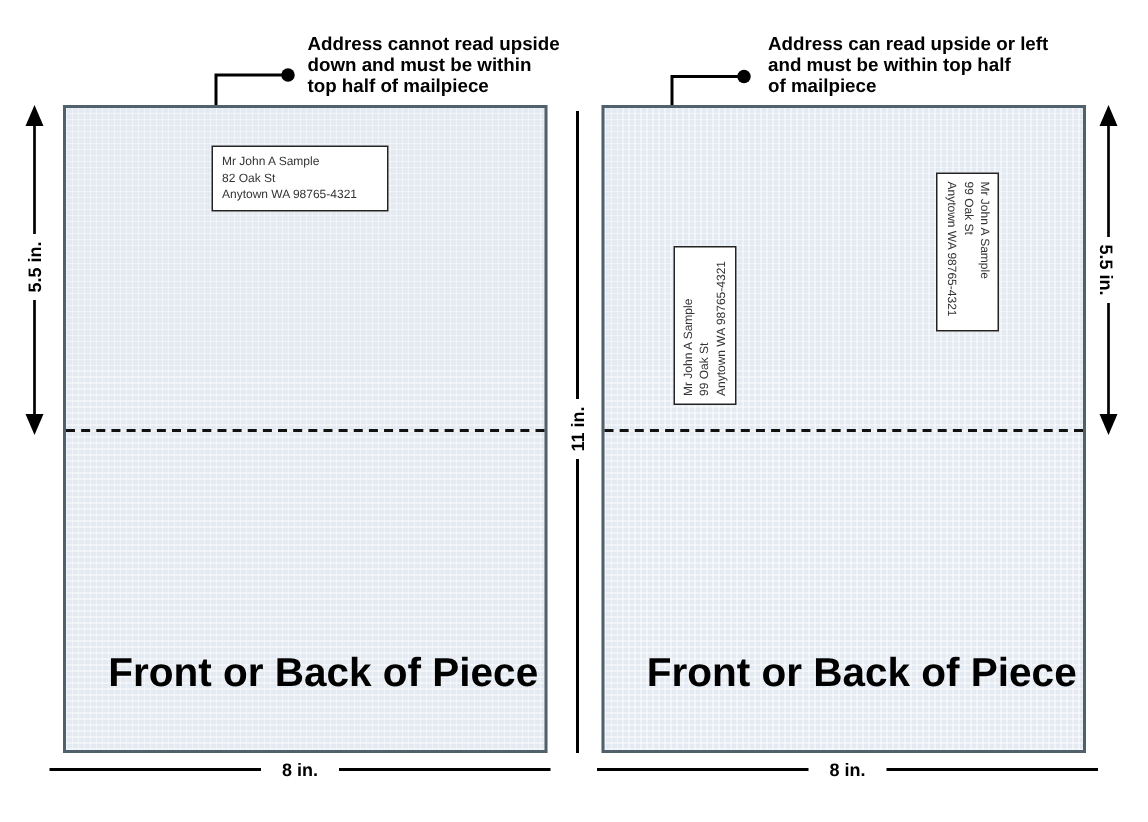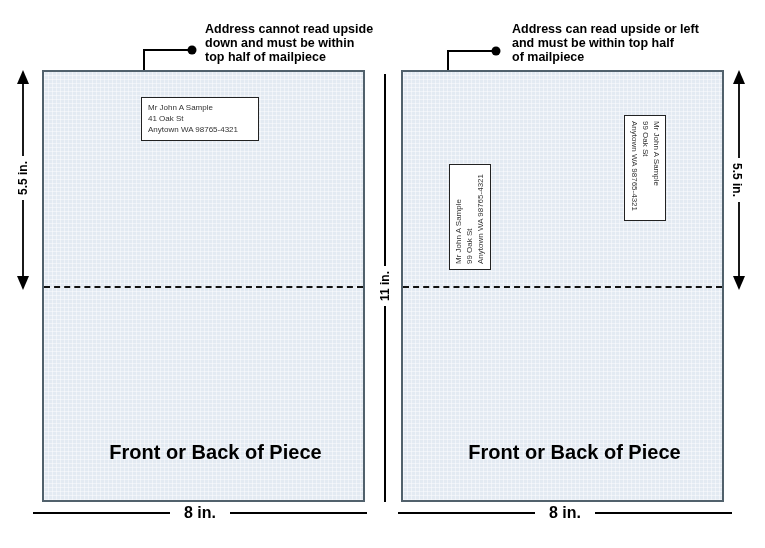--- a/index.html
+++ b/index.html
@@ -30,21 +30,21 @@
     left: 0; right: 0;
     top: 214px;
     border-top: 2px dashed #111;
   }
   .piece-label {
     position: absolute;
     left: 0; right: 0;
     bottom: 36px;
     text-align: center;
     font-weight: bold;
-    font-size: 20px;
+    font-size: 27px;
     color: #000;
     padding-left: 24px;
   }
   .annot {
     position: absolute;
     font-weight: bold;
     font-size: 12.5px;
     line-height: 14px;
     color: #000;
     white-space: pre-line;
@@ -98,21 +98,21 @@
     width: 334px;
     height: 16px;
     display: flex;
     align-items: center;
   }
   .hdim-left  { left: 33px; }
   .hdim-right { left: 398px; }
   .hdim .hline { flex: 1; height: 2px; background: #000; }
   .hdim .dim-text {
     font-weight: bold;
-    font-size: 16px;
+    font-size: 12px;
     margin: 0 14px;
     white-space: nowrap;
   }
 </style>
 </head>
 <body>
 
 <div class="canvas">
 
   <div class="annot annot-left">Address cannot read upside
@@ -146,21 +146,21 @@
     <polygon points="9,0 3,14 15,14" fill="#000"></polygon>
     <polygon points="9,220 3,206 15,206" fill="#000"></polygon>
   </svg>
   <div class="dim-label rot-cw" style="left:715px; top:160px; width:44px;">5.5 in.</div>
 
   <div class="vline-11"></div>
   <div class="dim-label rot-ccw" style="left:365px; top:266px; width:40px;">11 in.</div>
 
   <div class="panel panel-left">
     <div class="addr addr-upright">Mr John A Sample
-41 Oak St
+82 Oak St
 Anytown WA 98765-4321</div>
     <div class="fold-line"></div>
     <div class="piece-label">Front or Back of Piece</div>
   </div>
 
   <div class="panel panel-right">
     <div class="addr addr-rotated addr-rot-ccw">Mr John A Sample
 99 Oak St
 Anytown WA 98765-4321</div>
     <div class="addr addr-rotated addr-rot-cw">Mr John A Sample

